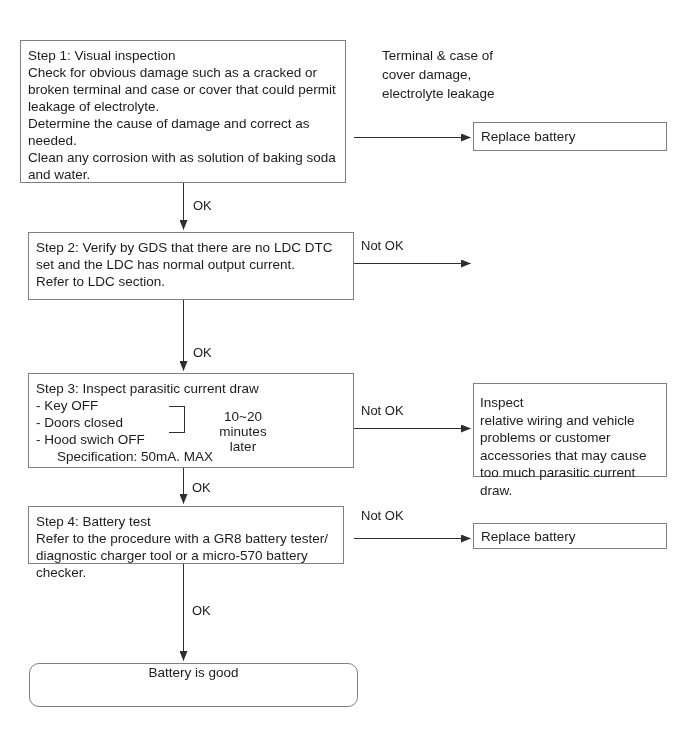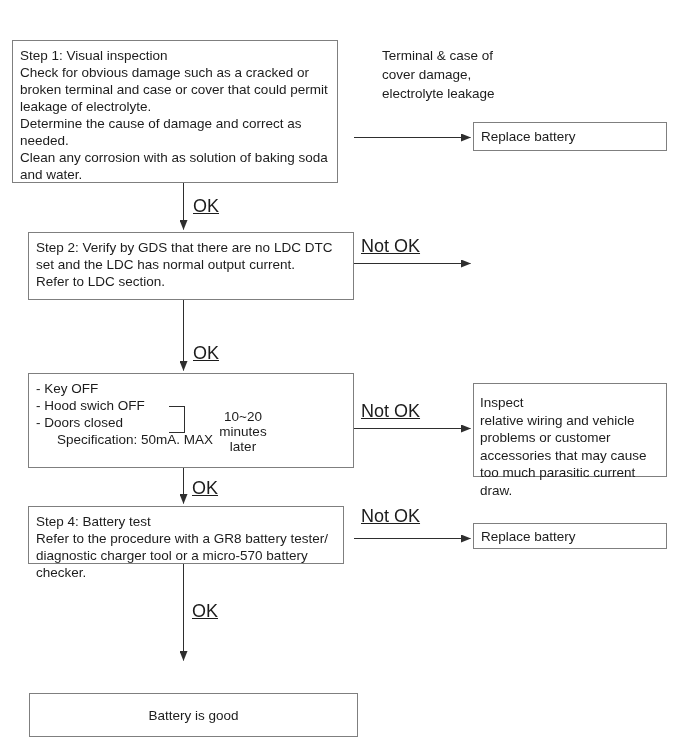--- a/index.html
+++ b/index.html
@@ -29,25 +29,25 @@
   }
   .boxtext{
     font-size:13.5px;
     line-height:17px;
     white-space:pre-line;
     color:var(--text);
   }
   .pad{padding:6px 5px 4px 7px;}
 
   
-  .b-step1{left:12px;top:40px;width:326px;height:143px;}
+  .b-step1{left:20px;top:40px;width:326px;height:143px;}
   .b-step2{left:28px;top:232px;width:326px;height:68px;}
   .b-step3{left:28px;top:373px;width:326px;height:95px;}
   .b-step4{left:28px;top:506px;width:316px;height:58px;}
-  .b-end{left:29px;top:693px;width:329px;height:44px;display:flex;align-items:center;justify-content:center;}
+  .b-end{left:29px;top:663px;width:329px;height:44px;display:flex;justify-content:center;border-radius:10px;}
   .b-end .boxtext{text-align:center;}
 
   
   .b-replace1{left:473px;top:122px;width:194px;height:29px;display:flex;align-items:center;}
   .b-replace1 .boxtext{padding-left:7px;}
   .b-follow{left:473px;top:240px;width:194px;height:47px;}
   .b-follow .boxtext{padding:5px 4px 4px 6px;line-height:18px;}
   .b-inspect{left:473px;top:383px;width:194px;height:94px;}
   .b-inspect .boxtext{padding:4px 2px 4px 6px;line-height:17.5px;margin-top:6px;}
   .b-replace2{left:473px;top:523px;width:194px;height:26px;display:flex;align-items:center;}
@@ -61,21 +61,21 @@
     border:1px solid var(--connector);border-left:none;
     box-sizing:border-box;
   }
   .s3-note{
     position:absolute;left:170px;top:35px;width:88px;
     font-size:13.5px;line-height:15px;
     text-align:center;white-space:pre-line;
   }
 
   
-  .lbl{position:absolute;font-size:18px;line-height:14px;white-space:pre;text-decoration:underline;}
+  .lbl{position:absolute;font-size:13px;line-height:14px;white-space:pre;}
   .l-ok1{left:193px;top:199px;}
   .l-ok2{left:193px;top:346px;}
   .l-ok3{left:192px;top:481px;}
   .l-ok4{left:192px;top:604px;}
   .l-nok2{left:361px;top:239px;}
   .l-nok3{left:361px;top:404px;}
   .l-nok4{left:361px;top:509px;}
   .branch{
     position:absolute;left:382px;top:46px;
     font-size:13.5px;line-height:19px;white-space:pre-line;
@@ -129,23 +129,24 @@
 Refer to LDC section.</div>
   </div>
 
   <div class="lbl l-nok2">Not OK</div>
 
 
   <div class="lbl l-ok2">OK</div>
 
   <div class="box b-step3">
     <div class="pad" style="padding-bottom:0;">
+      <div class="s3-line">Step 3: Inspect parasitic current draw</div>
       <div class="s3-line">- Key OFF</div>
+      <div class="s3-line">- Doors closed</div>
       <div class="s3-line">- Hood swich OFF</div>
-      <div class="s3-line">- Doors closed</div>
       <div class="s3-line s3-spec">Specification: 50mA. MAX</div>
     </div>
     <div class="s3-bracket"></div>
     <div class="s3-note">10~20 minutes
 later</div>
   </div>
 
   <div class="lbl l-nok3">Not OK</div>
 
   <div class="box b-inspect">

